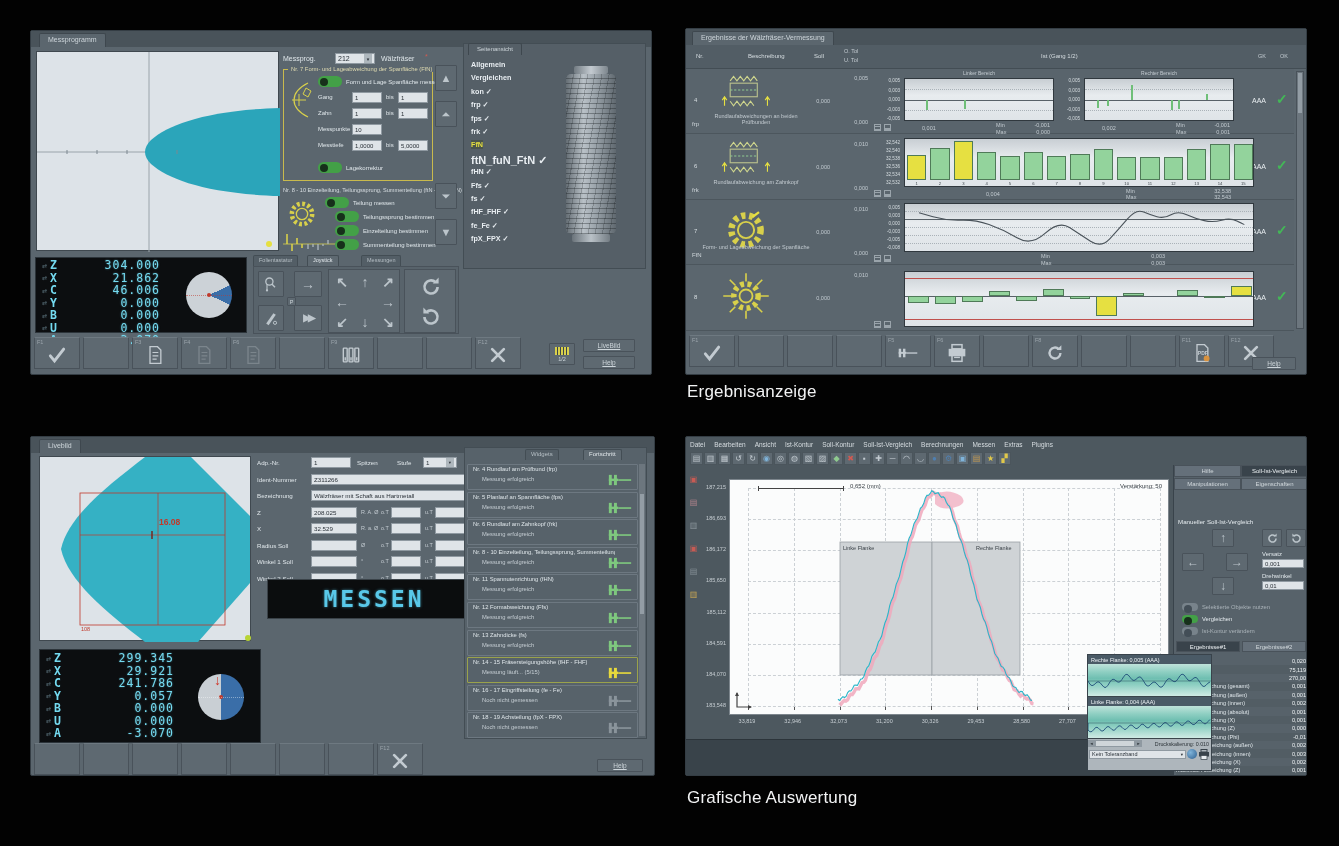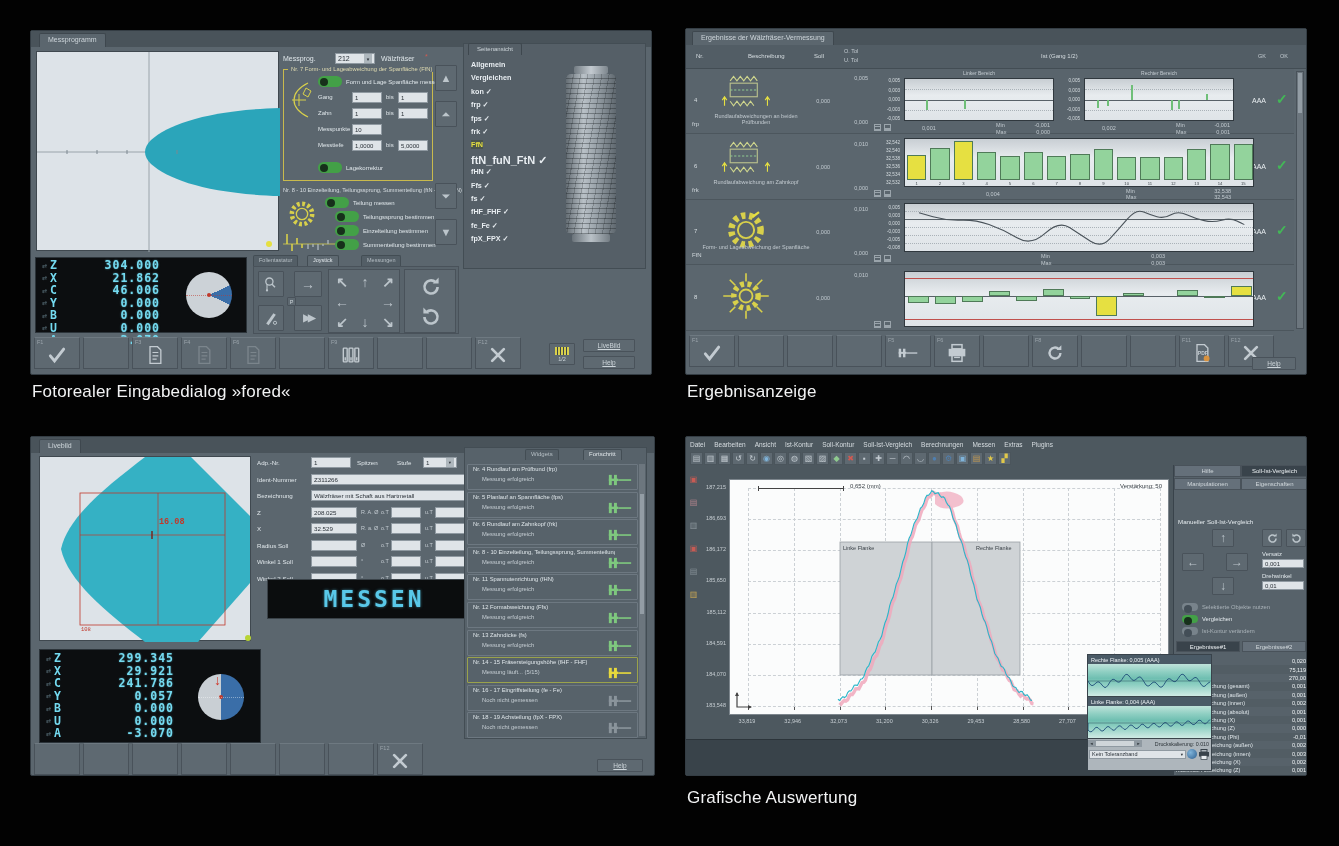--- a/index.html
+++ b/index.html
@@ -22,21 +22,21 @@
   .fbtn{position:absolute;width:46px;height:32px;background:#5e6971;border:1px solid #49525a;border-top-color:#6e7981;color:#c3cbd1;border-radius:1px;}
   .fbtn .fk{position:absolute;top:1px;left:2px;font-size:5.5px;color:#9aa4ab;}
   .fbtn .ig{position:absolute;left:50%;top:55%;transform:translate(-50%,-50%);width:20px;height:20px;}
   .fbtn .ig svg{width:100%;height:100%;}
   .fbtn.dim{color:rgba(195,203,209,.32);}
   .smallbtn{background:#5e6971;border:1px solid #49525a;color:#ccd4d9;font-size:6.5px;display:flex;align-items:center;justify-content:center;border-radius:1px;}
   .dro{background:#0c0e10;border:1px solid #2c343a;}
   .drorow{display:flex;align-items:center;height:12.5px;padding:0 6px;}
   .droax{color:#74daf0;font-family:"DejaVu Sans Mono",monospace;font-weight:bold;font-size:11.5px;width:16px;}
   .dropre{color:#5b727c;font-size:6px;width:8px;}
-  .droval{color:#74daf0;font-family:"DejaVu Sans Mono",monospace;font-weight:bold;font-size:11.5px;flex:1;text-align:right;letter-spacing:1px;text-shadow:0 0 2px rgba(116,218,240,.5);}
+  .droval{color:#74daf0;font-family:"DejaVu Sans Mono",monospace;font-weight:normal;font-size:11.5px;flex:1;text-align:right;letter-spacing:1px;text-shadow:0 0 2px rgba(116,218,240,.5);}
   .ctab{position:absolute;top:0;height:11px;font-size:5.5px;color:#b6bfc5;background:#535e66;border:1px solid #434d54;border-bottom:none;padding:1px 5px 0 5px;border-radius:2px 2px 0 0;}
   .ctab.on{background:#5e6971;color:#e2e8ec;}
   .jbtn{position:absolute;background:#5e6971;border:1px solid #49525a;color:#bcc5cb;display:flex;align-items:center;justify-content:center;border-radius:1px;}
   .arrowch{font-size:14px;font-weight:bold;color:#bcc5cb;line-height:1;}
   .p2row{position:absolute;left:0;right:12px;height:65px;border-bottom:1px solid #4c565d;background:#5b666e;}
   .p2row:nth-child(odd){background:#59646c;}
   .tiny{font-size:6px;color:#d6dde1;white-space:nowrap;}
   .tiny2{font-size:5.5px;color:#c2cad0;white-space:nowrap;}
   .chartbox{position:absolute;background:linear-gradient(180deg,#c8ced3,#e8ecef 40%,#dfe4e8);border:1px solid #30383e;}
   .gridln{position:absolute;left:0;right:0;border-top:1px dotted #aab2b8;height:0;}
@@ -383,21 +383,20 @@
             </svg></div>
         </div>
       </div>
     <div class="abs smallbtn" style="left:518px;top:312px;width:26px;height:22px;flex-direction:column;">
       <span style="display:block;width:14px;height:8px;background:repeating-linear-gradient(90deg,#d8d04b 0 2px,#3a434a 2px 3px);"></span>
       <span style="font-size:5.5px;margin-top:1px;">1/2</span>
     </div>
     <div class="abs smallbtn" style="left:552px;top:308px;width:52px;height:13px;text-decoration:underline;">LiveBild</div>
     <div class="abs smallbtn" style="left:552px;top:325px;width:52px;height:13px;text-decoration:underline;">Help</div>
   </section>
-  <div class="cap" style="left:32px;top:382px;">Fotorealer Eingabedialog »fored«</div>
 
   <section class="panel" id="p2" style="left:685px;top:28px;width:622px;height:347px;">
     <div class="tabstrip">
       <div class="tab" style="left:6px;">Ergebnisse der Wälzfräser-Vermessung</div>
     </div>
     <div class="abs" style="left:0;top:16px;right:0;height:24px;background:#525d65;border-bottom:1px solid #434d54;">
       <span class="tiny" style="position:absolute;left:10px;top:8px;">Nr.</span>
       <span class="tiny" style="position:absolute;left:62px;top:8px;">Beschreibung</span>
       <span class="tiny" style="position:absolute;left:128px;top:8px;">Soll</span>
       <span class="tiny2" style="position:absolute;left:158px;top:3px;">O. Tol</span>
@@ -653,21 +652,21 @@
         </div>
       </div>
     <div class="abs smallbtn" style="left:566px;top:328px;width:44px;height:13px;text-decoration:underline;">Help</div>
   </section>
   <div class="cap" style="left:687px;top:382px;">Ergebnisanzeige</div>
 
   <section class="panel" id="p3" style="left:30px;top:436px;width:625px;height:340px;">
     <div class="tabstrip">
       <div class="tab" style="left:8px;">Livebild</div>
     </div>
-    <div class="abs lightplot" style="left:8px;top:19px;width:212px;height:185px;font-family:Liberation Mono, monospace;">
+    <div class="abs lightplot" style="left:8px;top:19px;width:212px;height:185px;">
       <svg width="212" height="185" style="position:absolute;left:0;top:0;">
         <path d="M105,0 C66,30 28,60 21,92 C28,124 66,155 105,185 L158,185 L210,126 L210,59 L151,0 Z" fill="#35b1c4"></path>
         <rect x="40" y="36" width="145" height="132" fill="none" stroke="#c0392b" stroke-width="0.8"></rect>
         <line x1="118" y1="36" x2="118" y2="168" stroke="#c0392b" stroke-width="0.7"></line>
         <line x1="40" y1="78" x2="185" y2="78" stroke="#c0392b" stroke-width="0.7"></line>
         <line x1="112" y1="74" x2="112" y2="82" stroke="#7a1f18" stroke-width="1.4"></line>
         <circle cx="208" cy="181" r="3" fill="#b8d435"></circle>
       </svg>
       <span style="position:absolute;left:119px;top:60px;color:#c0392b;font-size:8.5px;font-weight:bold;">16.08</span>
       <span style="position:absolute;left:41px;top:169px;color:#c0392b;font-size:5.5px;">108</span>

